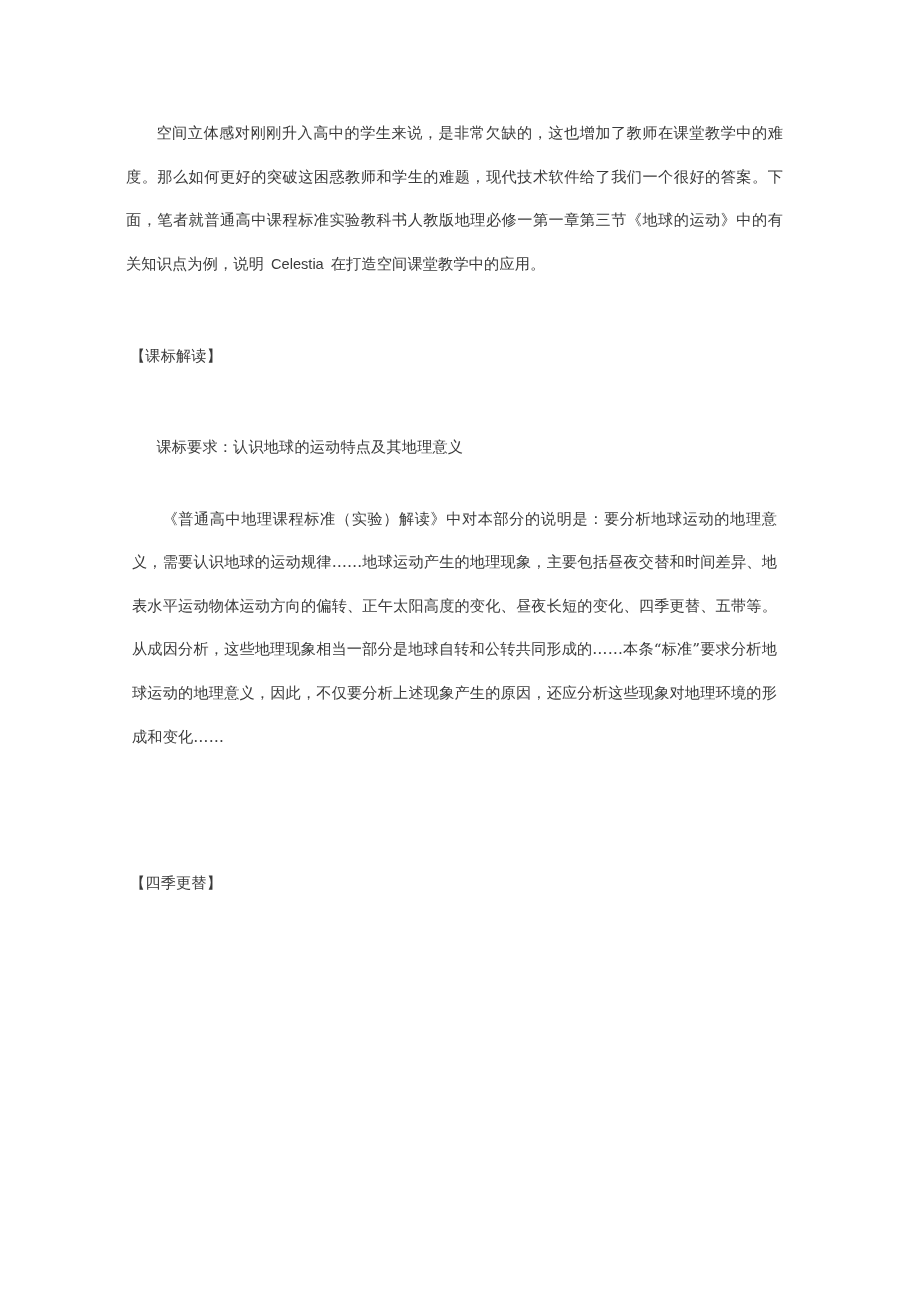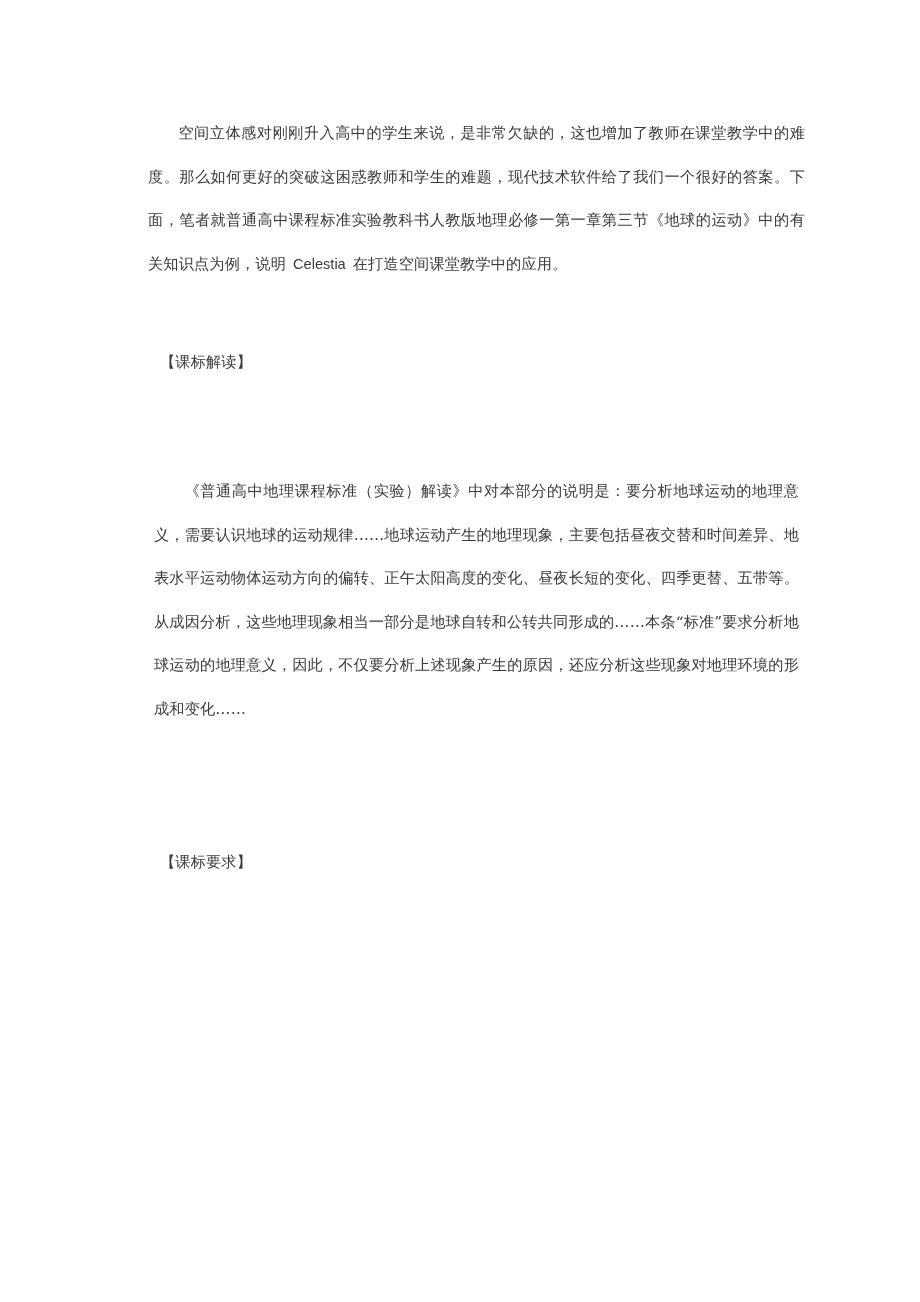--- a/index.html
+++ b/index.html
@@ -22,21 +22,21 @@
     position: absolute;
     left: 0;
     top: 0;
     width: 920px;
     height: 1302px;
     background: #ffffff;
   }
 
   .content {
     position: absolute;
-    left: 148px;
+    left: 126px;
     top: 112px;
     width: 657px;
   }
 
   
   .para {
     font-family: "DejaVu Serif", "Liberation Serif", serif;
     font-size: 15.2px;
     line-height: 43.6px;
     text-align: justify;
@@ -45,25 +45,25 @@
     margin: 0;
     letter-spacing: 0.15px;
   }
 
   .para.indent {
     text-indent: 2em;
   }
 
   
   .section-head {
-    font-family: Liberation Mono, monospace;
+    font-family: Liberation Sans, sans-serif;
     font-size: 15.2px;
     line-height: 43.6px;
     color: #3a3a3a;
-    margin: 12px;
+    margin: 4px;
     letter-spacing: 0.15px;
   }
 
   
   .latin {
     font-family: "Liberation Sans", "DejaVu Sans", sans-serif;
     font-size: 14.6px;
     letter-spacing: 0;
     padding: 0 2px;
   }
@@ -84,26 +84,27 @@
   <div class="content">
 
     <p class="para indent"><span>空间立体感对刚刚升入高中的学生来说，是非常欠缺的，这也增加了教师在课堂教学中的难度。那么如何更好的突破这困惑教师和学生的难题，现代技术软件给了我们一个很好的答案。下面，笔者就普通高中课程标准实验教科书人教版地理必修一第一章第三节《地球的运动》中的有关知识点为例，说明 <span class="latin">Celestia</span> 在打造空间课堂教学中的应用。</span></p>
 
     <div class="gap-md"></div>
 
     <p class="section-head">【课标解读】</p>
 
     <div class="gap-md"></div>
 
+    <p class="para indent">课标要求：认识地球的运动特点及其地理意义</p>
 
     <div class="gap-sm"></div>
 
     <p class="para indent blk-quote">《普通高中地理课程标准（实验）解读》中对本部分的说明是：要分析地球运动的地理意义，需要认识地球的运动规律……地球运动产生的地理现象，主要包括昼夜交替和时间差异、地表水平运动物体运动方向的偏转、正午太阳高度的变化、昼夜长短的变化、四季更替、五带等。从成因分析，这些地理现象相当一部分是地球自转和公转共同形成的……本条“标准”要求分析地球运动的地理意义，因此，不仅要分析上述现象产生的原因，还应分析这些现象对地理环境的形成和变化……</p>
 
     <div class="gap-lg"></div>
 
 
     <div class="gap-md"></div>
 
-    <p class="section-head">【课标要求】</p>
+    <p class="section-head">【四季更替】</p>
 
   </div>
 </div>
 
 </body></html>

